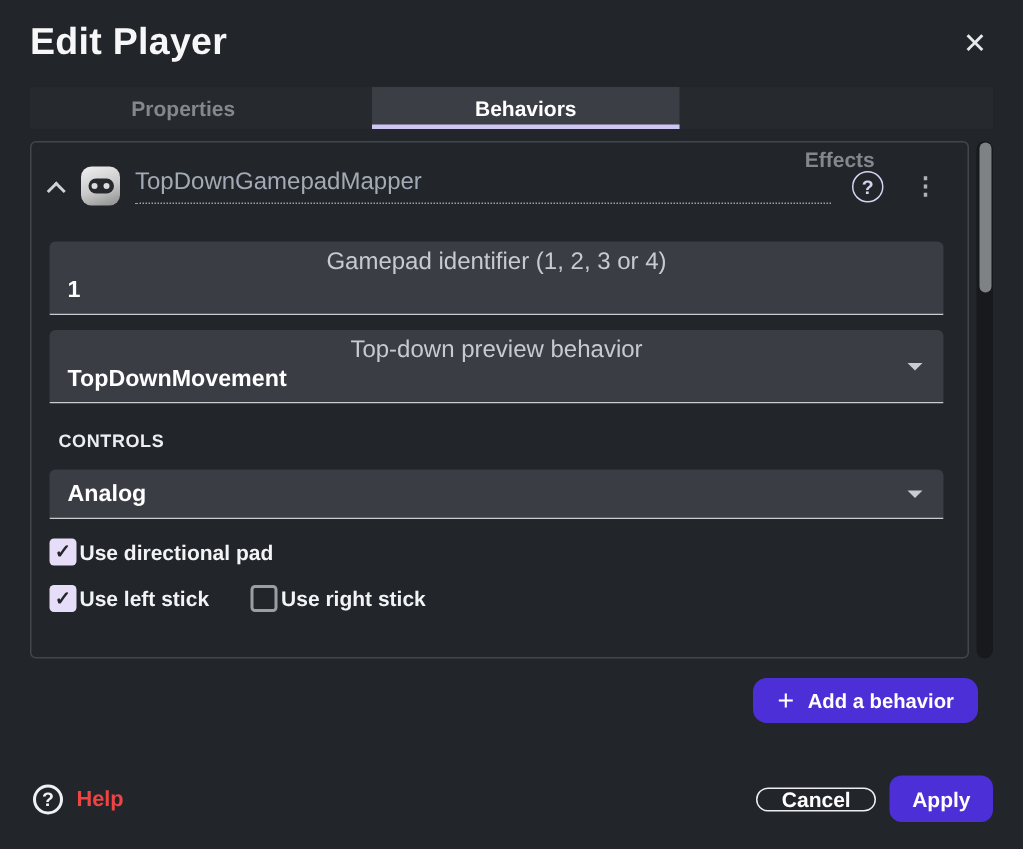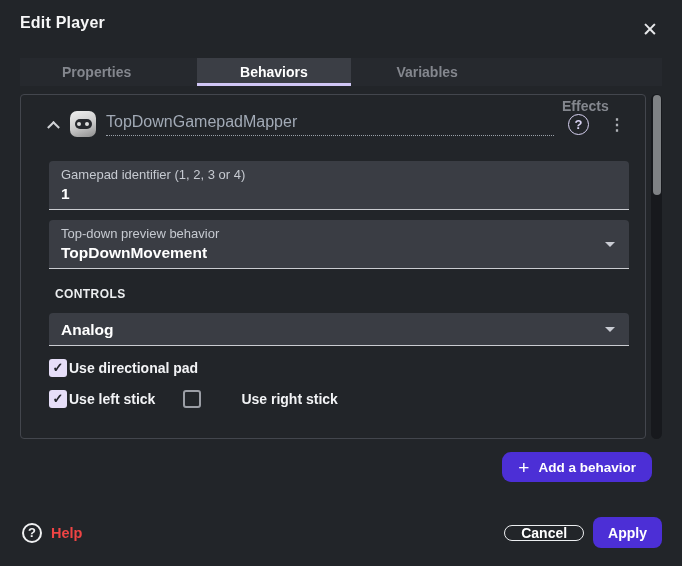--- a/index.html
+++ b/index.html
@@ -7,62 +7,62 @@
   body {
     background:#222529;
     font-family:"Liberation Sans", sans-serif;
     color:#f2f3f5;
     overflow:hidden;
   }
   .dialog { width:682px; height:566px; padding:14px 20px 18px 20px; display:flex; flex-direction:column; }
 
   
   .header { display:flex; justify-content:space-between; align-items:flex-start; }
-  .title { font-size:16px; font-weight:700; color:#f7f7f8; letter-spacing:0.2px; }
+  .title { font-size:25px; font-weight:700; color:#f7f7f8; letter-spacing:0.2px; }
   .close-btn { background:none; border:none; color:#e8e9eb; font-size:19px; line-height:19px; cursor:pointer; padding:6px 4px; font-family:"Liberation Sans", sans-serif; }
 
   
   .tabs { display:flex; margin-top:13px; background:#26292e; height:28px; }
   .tab { flex:1; display:flex; align-items:center; justify-content:center; font-size:14px; font-weight:700; color:#84878e; cursor:pointer; position:relative;text-align:right; }
   .tab.active { background:#3b3e45; color:#ffffff;margin-left:24px; }
   .tab.active .tab-underline { position:absolute; left:0; right:0; bottom:0; height:3px; background:#d0c6f5; }
   .tab.divider-left { border-left:5px solid #ef4444;margin-top:48px; }
 
   
   .panel-wrap { display:flex; margin-top:8px; height:345px; }
-  .panel { flex:1; border:1px solid #43464d; border-radius:4px; background:#222529; padding:0 16px 0 28px; overflow:hidden; }
+  .panel { flex:1; border:1px solid #43464d; border-radius:4px; background:#222529; padding:0 16px 0 12px; overflow:hidden; }
   .scrollbar { width:11px; margin-left:5px; background:#17191d; border-radius:6px; position:relative; }
   .scroll-thumb { position:absolute; top:1px; left:1.5px; width:8px; height:100px; background:#7f8285; border-radius:5px; }
 
   
   .behavior-header { display:flex; align-items:center; margin-top:16px; gap:10px; }
   .chevron-up { width:9px; height:9px; border-left:2.5px solid #d0d2d6; border-top:2.5px solid #d0d2d6; transform:rotate(45deg) translate(2px,2px); margin-right:2px; cursor:pointer; }
   .gp-icon { width:26px; height:26px; border-radius:7px; background:linear-gradient(160deg,#f0f0f0 0%,#c9c9c9 55%,#8d8d8d 100%); display:flex; align-items:center; justify-content:center; flex:0 0 auto; }
   .gp-body { width:17px; height:10px; background:#26282d; border-radius:5px; display:flex; align-items:center; justify-content:space-between; padding:0 2.5px; }
   .gp-eye { width:4px; height:4px; background:#dcdcdc; border-radius:50%; }
   .behavior-name { flex:1; font-size:16px; color:#a2aab6; border-bottom:1px dotted #9aa0a8; padding-bottom:4px; cursor:text; white-space:nowrap; overflow:hidden; }
   .help-circle { width:21px; height:21px; border:1.6px solid #d8d2f2; border-radius:50%; color:#d8d2f2; font-size:13px; font-weight:700; display:flex; align-items:center; justify-content:center; cursor:pointer; margin-left:4px; }
   .dots-btn { background:none; border:none; color:#aeb1b6; font-size:16px; font-weight:700; cursor:pointer; padding:2px 4px; margin-left:6px; font-family:"Liberation Sans", sans-serif; }
 
   
   .field { background:#3a3d44; border-radius:4px 4px 0 0; border-bottom:1px solid #caccd1; padding:6px 12px 5px 12px; position:relative; cursor:text; }
   .field-gap { margin-top:24px; }
   .field + .field, .field-gap2 { margin-top:10px; }
-  .field-label { font-size:13px; color:#c6cad1; line-height:16px; }
+  .field-label { font-size:16px; color:#c6cad1; line-height:16px;text-align:center; }
   .field-value { font-size:15.5px; font-weight:700; color:#ffffff; line-height:21px; }
   .field.select { cursor:pointer; }
   .caret-down { position:absolute; right:14px; top:50%; margin-top:-2px; width:0; height:0; border-left:5px solid transparent; border-right:5px solid transparent; border-top:5.5px solid #c9ccd3; }
 
   .section-label { margin:18px 0 0 6px; font-size:12px; font-weight:700; color:#eceef0; letter-spacing:0.4px; }
   .field-after-section { margin-top:12px; }
 
   
   .check-row { display:flex; align-items:center; margin-top:13px; }
   .check-group { display:flex; align-items:center; cursor:pointer; }
-  .check-group + .check-group { margin-left:28px;gap:38px; }
+  .check-group + .check-group { margin-left:28px; }
   .checkbox { width:18px; height:18px; border-radius:3px; display:flex; align-items:center; justify-content:center; flex:0 0 auto; }
   .checkbox.checked { background:#e6def8; color:#22252a; font-size:13px; font-weight:700; line-height:18px; }
   .checkbox.unchecked { border:2px solid #9b9ea5; background:transparent; color:transparent; }
   .check-label { margin-left:2px; font-size:14px; font-weight:700; color:#f2f3f5; }
 
   
   .add-row { display:flex; justify-content:flex-end; margin-top:13px; padding-right:10px; }
   .btn { font-family:"Liberation Sans", sans-serif; cursor:pointer; display:inline-flex; align-items:center; justify-content:center; }
   .btn-primary { background:#4c2fd6; color:#ffffff; border:none; border-radius:9px; font-weight:700; }
   .add-behavior { height:30px; padding:0 16px; font-size:13.5px; gap:9px; }
@@ -90,23 +90,20 @@
     <button class="close-btn">✕</button>
   </div>
 
   <div class="tabs">
     <div class="tab">
       <span>Properties</span>
     </div>
     <div class="tab active">
       <span>Behaviors</span>
       <span class="tab-underline"></span>
-    </div>
-    <div class="tab">
-      <span>Variables</span>
     </div>
     <div class="tab divider-left">
       <span>Effects</span>
     </div>
   </div>
 
   <div class="panel-wrap">
     <div class="panel">
 
       <div class="behavior-header">

